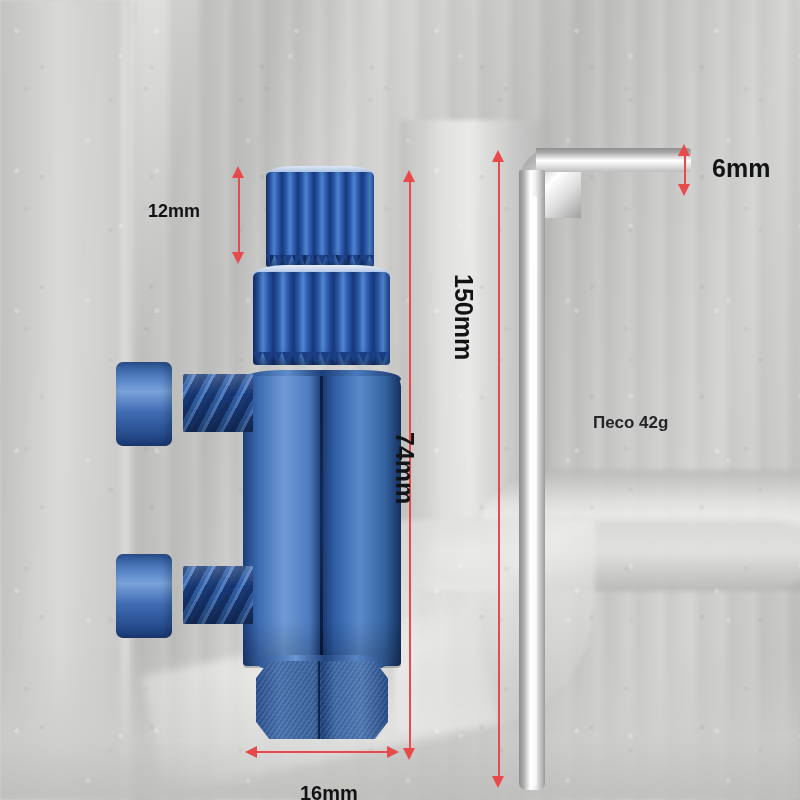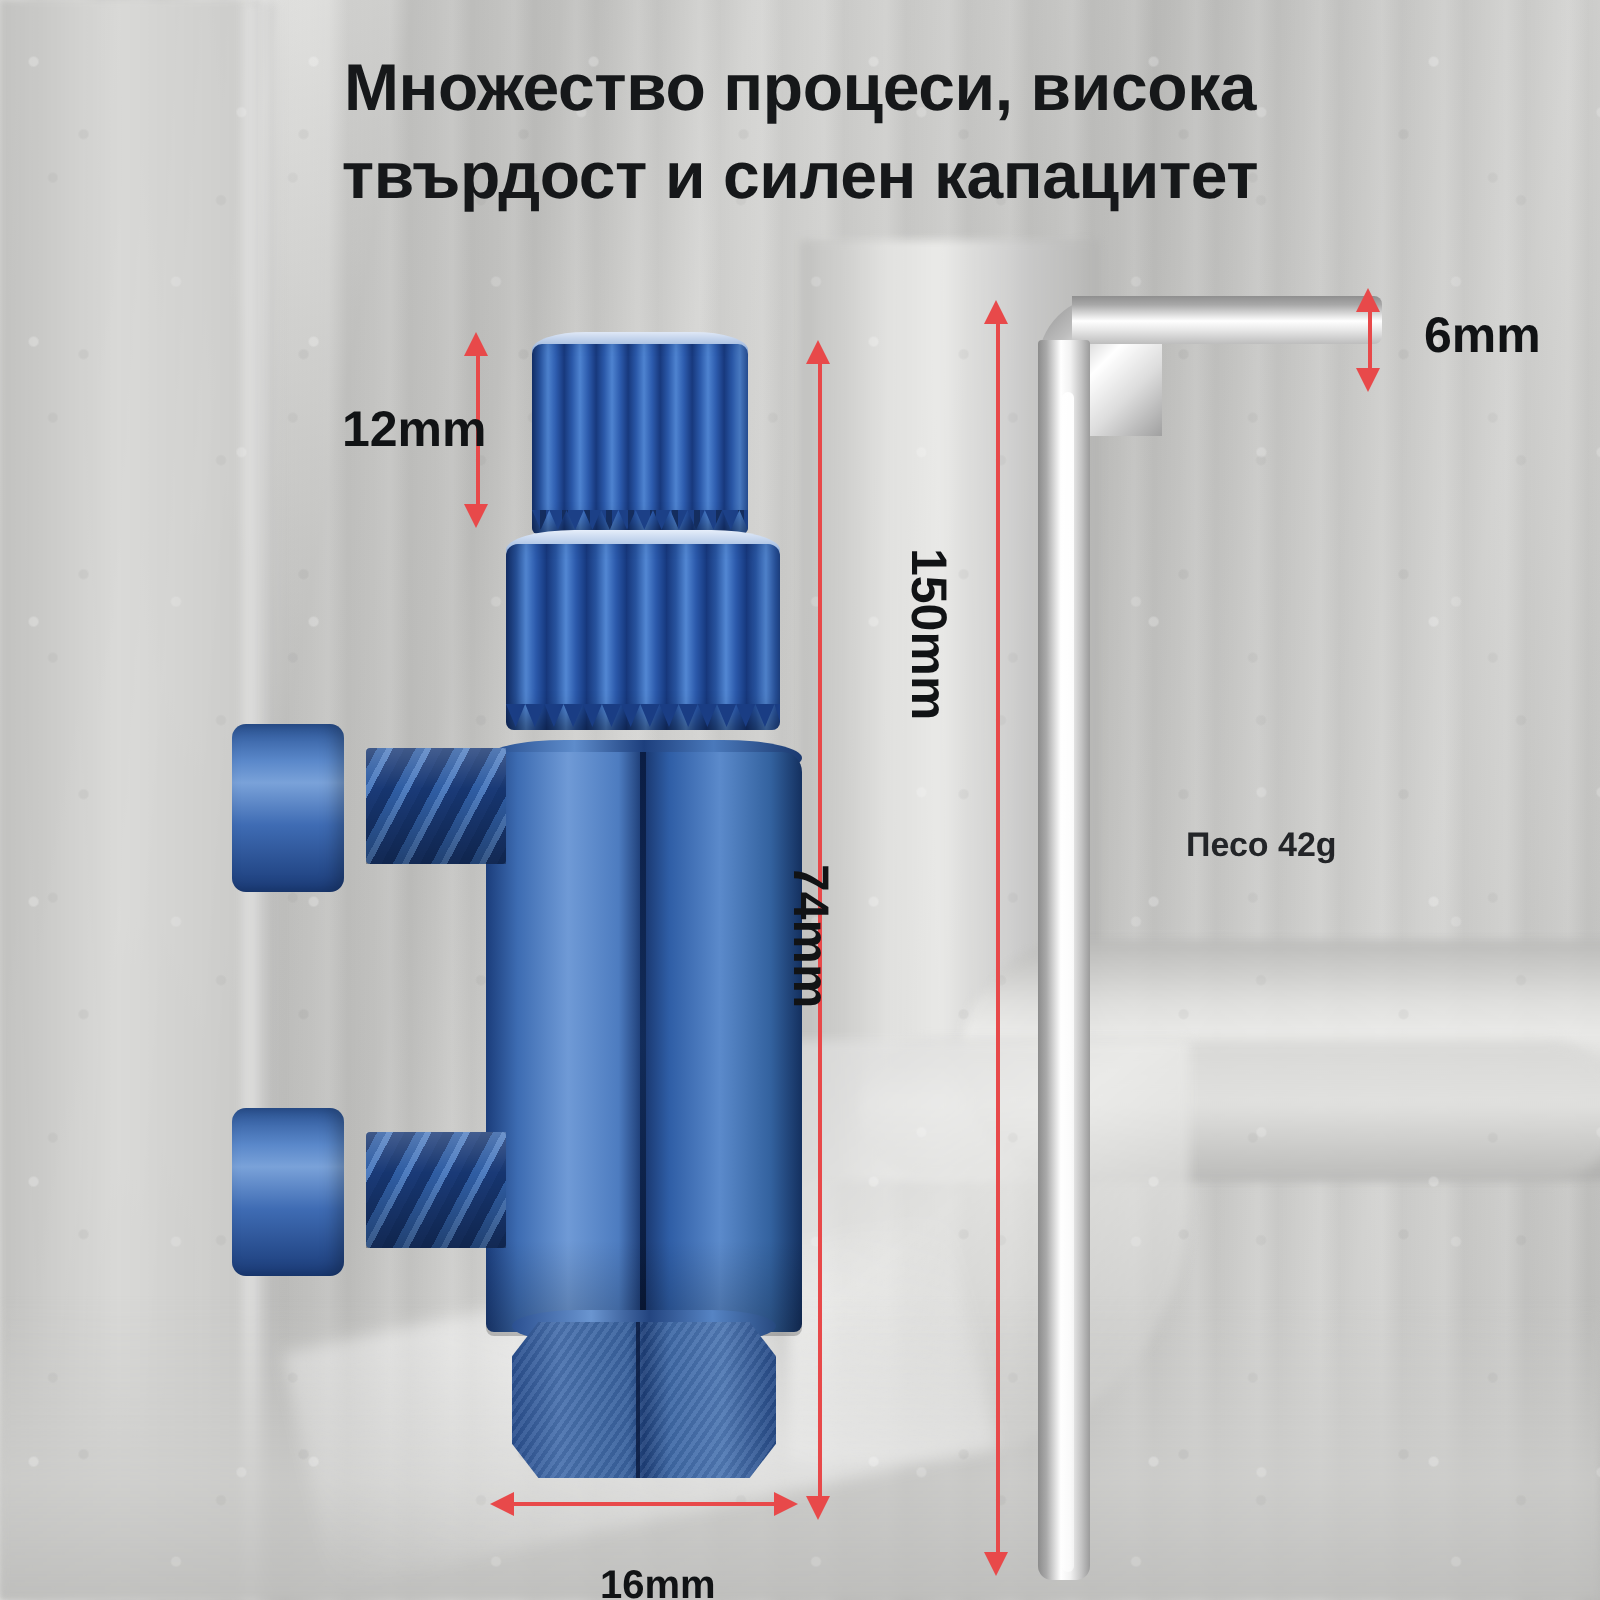--- a/index.html
+++ b/index.html
@@ -311,21 +311,21 @@
   .ah-down  { border-left: 6px solid transparent; border-right: 6px solid transparent; border-top: 12px solid #e8494a; }
   .ah-left  { border-top: 6px solid transparent; border-bottom: 6px solid transparent; border-right: 12px solid #e8494a; }
   .ah-right { border-top: 6px solid transparent; border-bottom: 6px solid transparent; border-left: 12px solid #e8494a; }
 
   .dim-label {
     position: absolute;
     color: #111315;
     font-weight: bold;
     white-space: nowrap;
   }
-  .lab-12   { left: 171px; top: 201px;  font-size: 25px; }
+  .lab-12   { left: 148px; top: 201px;  font-size: 18px; }
   .lab-74   { left: 419px; top: 432px;  font-size: 25px; transform: rotate(90deg); transform-origin: left top; }
   .lab-150  { left: 478px; top: 274px;  font-size: 25px; transform: rotate(90deg); transform-origin: left top; }
   .lab-16   { left: 300px; top: 782px;  font-size: 20px; }
   .lab-6    { left: 700px; top: 154px;  font-size: 25px; margin-left: 12px; }
   .lab-weight { left: 593px; top: 413px; font-size: 17px; font-weight: bold; color: #232528; }
 </style>
 </head>
 <body>
 
 <div id="stage">
@@ -335,22 +335,20 @@
   <div class="bg-left-panel"></div>
   <div class="bg-left-edge"></div>
   <div class="bg-pipe-v"></div>
   <div class="bg-pipe-h"></div>
   <div class="bg-pipe-h2"></div>
   <div class="bg-elbow"></div>
   <div class="bg-floor"></div>
   <div class="bg-diag"></div>
   <div class="bg-grain"></div>
 
-  <div class="title">Множество процеси, висока
-твърдост и силен капацитет</div>
 
   <div class="tool">
 
     <div class="knob-top-face"></div>
     <div class="knob-top"></div>
     <div class="knob-top-teeth"></div>
 
     <div class="knob-mid-face"></div>
     <div class="knob-mid"></div>
     <div class="knob-mid-teeth"></div>

